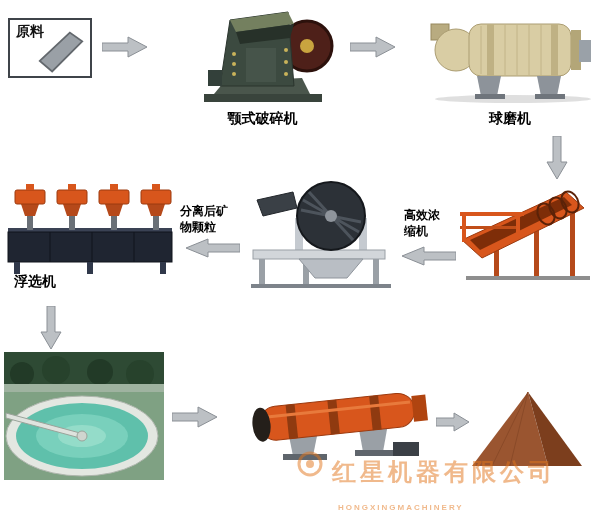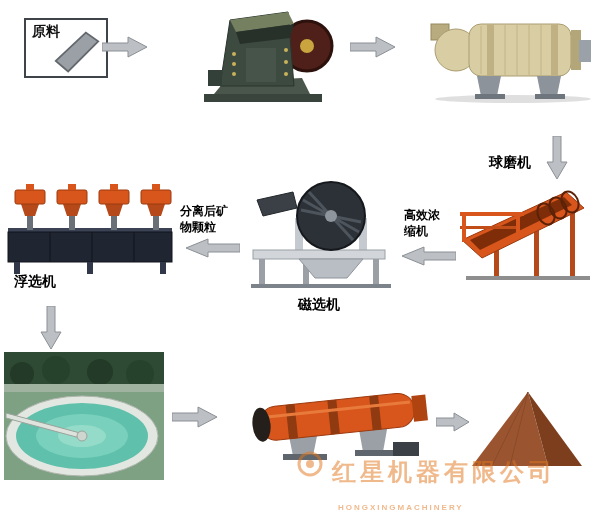--- a/index.html
+++ b/index.html
@@ -2,21 +2,21 @@
 <html><head>
 <meta charset="utf-8">
 <style>
   * { margin:0; padding:0; box-sizing:border-box; }
   html,body { background:#fff; }
   body { font-family:"Liberation Sans","DejaVu Sans",sans-serif; }
   .canvas { position:relative; width:600px; height:510px; background:#ffffff; overflow:hidden; }
   .abs { position:absolute; }
   .caption { position:absolute; font-size:14px; font-weight:700; color:#000; text-align:center; white-space:nowrap; }
   .edge-label { position:absolute; font-size:12px; font-weight:700; color:#000; line-height:1.3; }
-  .raw-box { position:absolute; left:8px; top:18px; width:84px; height:60px; border:2px solid #3f444a; background:#fff;margin-left:16px; }
+  .raw-box { position:absolute; left:8px; top:18px; width:84px; height:60px; border:2px solid #3f444a; background:#fff; }
   .raw-label { position:absolute; left:6px; top:3px; font-size:14px; font-weight:700; color:#111; }
   .raw-icon { position:absolute; right:2px; bottom:1px; }
   .watermark { position:absolute; left:296px; top:440px; width:300px; color:#e2761c; opacity:0.5; display:flex; align-items:center; gap:8px; pointer-events:none; }
   .wm-main { font-size:24px; font-weight:700; letter-spacing:4px; white-space:nowrap;margin-top:16px; }
   .wm-sub { position:absolute; left:338px; top:474px; width:260px; font-size:8px; font-weight:700; letter-spacing:2px; color:#e2761c; opacity:0.5; pointer-events:none; white-space:nowrap;margin-top:29px; }
 </style>
 </head>
 <body>
 
 <div class="canvas">
@@ -42,20 +42,21 @@
     <polygon points="46,28 104,20 100,34 50,40" fill="#273129"></polygon>
     <rect x="56" y="44" width="30" height="34" fill="#46544a"></rect>
     <circle cx="44" cy="50" r="2" fill="#c9b35a"></circle>
     <circle cx="44" cy="60" r="2" fill="#c9b35a"></circle>
     <circle cx="44" cy="70" r="2" fill="#c9b35a"></circle>
     <circle cx="96" cy="46" r="2" fill="#c9b35a"></circle>
     <circle cx="96" cy="58" r="2" fill="#c9b35a"></circle>
     <circle cx="96" cy="70" r="2" fill="#c9b35a"></circle>
     <rect x="18" y="66" width="14" height="16" fill="#33403a"></rect>
   </svg>
+  <div class="caption" style="left:190px;top:110px;width:145px;">颚式破碎机</div>
 
   <svg class="abs" style="left:350px;top:36px;" viewBox="0 0 46 22" width="46" height="22">
     <polygon points="0,7 26,7 26,1 45,11 26,21 26,15 0,15" fill="#bcc0c4" stroke="#8b9096" stroke-width="1"></polygon>
   </svg>
 
   <svg class="abs" style="left:425px;top:6px;" viewBox="0 0 170 98" width="170" height="98">
     <ellipse cx="88" cy="93" rx="78" ry="4" fill="#c9c9c9" opacity="0.6"></ellipse>
     <rect x="6" y="18" width="18" height="16" fill="#b8ab80" stroke="#97895e"></rect>
     <circle cx="31" cy="44" r="21" fill="#d9cda4" stroke="#ab9d72"></circle>
     <rect x="44" y="18" width="102" height="52" rx="12" fill="#d9cda4" stroke="#ab9d72"></rect>
@@ -66,21 +67,21 @@
     <line x1="116" y1="18" x2="116" y2="70" stroke="#c2b488"></line>
     <rect x="62" y="18" width="7" height="52" fill="#bfb184"></rect>
     <rect x="126" y="18" width="7" height="52" fill="#bfb184"></rect>
     <rect x="146" y="24" width="10" height="40" fill="#b3a678"></rect>
     <rect x="154" y="34" width="12" height="22" fill="#9aa1a8"></rect>
     <polygon points="52,70 76,70 72,90 56,90" fill="#8d939a"></polygon>
     <polygon points="112,70 136,70 132,90 116,90" fill="#8d939a"></polygon>
     <rect x="50" y="88" width="30" height="5" fill="#6f757c"></rect>
     <rect x="110" y="88" width="30" height="5" fill="#6f757c"></rect>
   </svg>
-  <div class="caption" style="left:425px;top:110px;width:170px;margin-top:44px;">球磨机</div>
+  <div class="caption" style="left:425px;top:110px;width:170px;">球磨机</div>
 
   <svg class="abs" style="left:546px;top:136px;" viewBox="0 0 22 44" width="22" height="44">
     <polygon points="7,0 15,0 15,26 21,26 11,43 1,26 7,26" fill="#bcc0c4" stroke="#8b9096" stroke-width="1"></polygon>
   </svg>
 
   <svg class="abs" style="left:458px;top:182px;" viewBox="0 0 138 100" width="138" height="100">
     <rect x="36" y="60" width="5" height="36" fill="#b5491a"></rect>
     <rect x="76" y="44" width="5" height="52" fill="#b5491a"></rect>
     <rect x="112" y="28" width="5" height="68" fill="#b5491a"></rect>
     <rect x="8" y="94" width="124" height="4" fill="#8e8e8e"></rect>
@@ -107,21 +108,20 @@
     <rect x="16" y="81" width="6" height="26" fill="#9aa0a6"></rect>
     <rect x="130" y="81" width="6" height="26" fill="#9aa0a6"></rect>
     <rect x="60" y="81" width="6" height="26" fill="#9aa0a6"></rect>
     <rect x="8" y="106" width="140" height="4" fill="#7d838a"></rect>
     <polygon points="56,81 120,81 104,100 72,100" fill="#b9bec4" stroke="#8f959c"></polygon>
     <circle cx="88" cy="38" r="34" fill="#2c3137" stroke="#15181c" stroke-width="2"></circle>
     <path d="M60,22 L116,54 M58,32 L118,44 M66,14 L110,62" stroke="#4d545c" stroke-width="3" fill="none"></path>
     <circle cx="88" cy="38" r="6" fill="#8f959c"></circle>
     <polygon points="14,22 50,14 54,30 20,38" fill="#3a4046" stroke="#22262b"></polygon>
   </svg>
-  <div class="caption" style="left:243px;top:296px;width:152px;">磁选机</div>
 
   <div class="edge-label" style="left:180px;top:204px;width:58px;">分离后矿物颗粒</div>
   <svg class="abs" style="left:182px;top:238px;" viewBox="0 0 58 20" width="58" height="20">
     <polygon points="58,6 26,6 26,1 4,10 26,19 26,14 58,14" fill="#bcc0c4" stroke="#8b9096" stroke-width="1"></polygon>
   </svg>
 
   <svg class="abs" style="left:4px;top:182px;" viewBox="0 0 172 96" width="172" height="96">
     <rect x="4" y="46" width="164" height="6" fill="#3a4254"></rect>
     <rect x="4" y="50" width="164" height="30" fill="#1f2531" stroke="#10141c"></rect>
     <line x1="46" y1="50" x2="46" y2="80" stroke="#10141c"></line>

